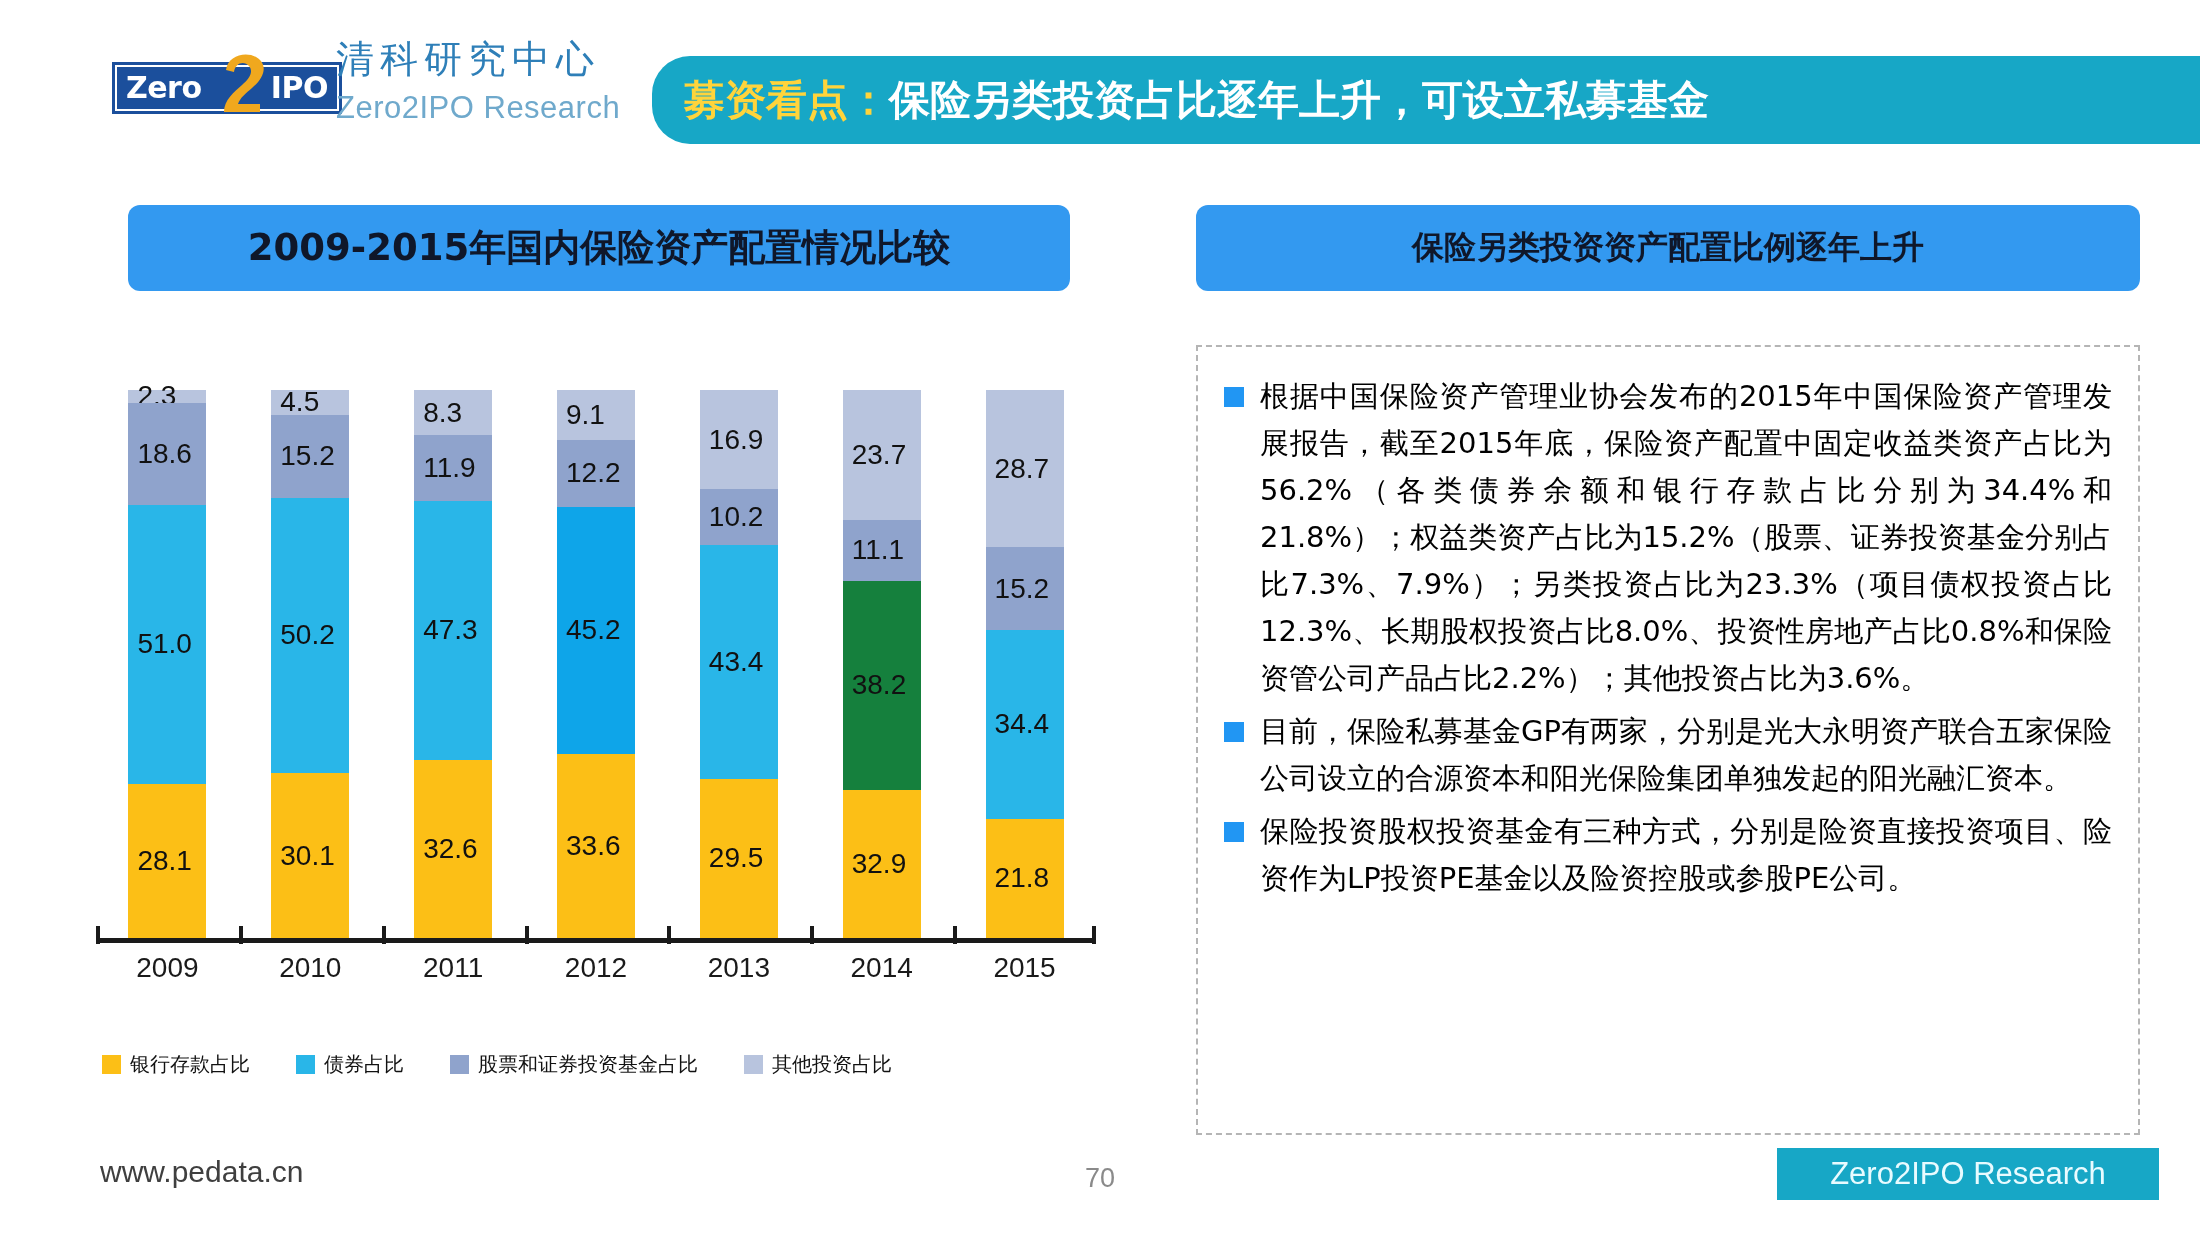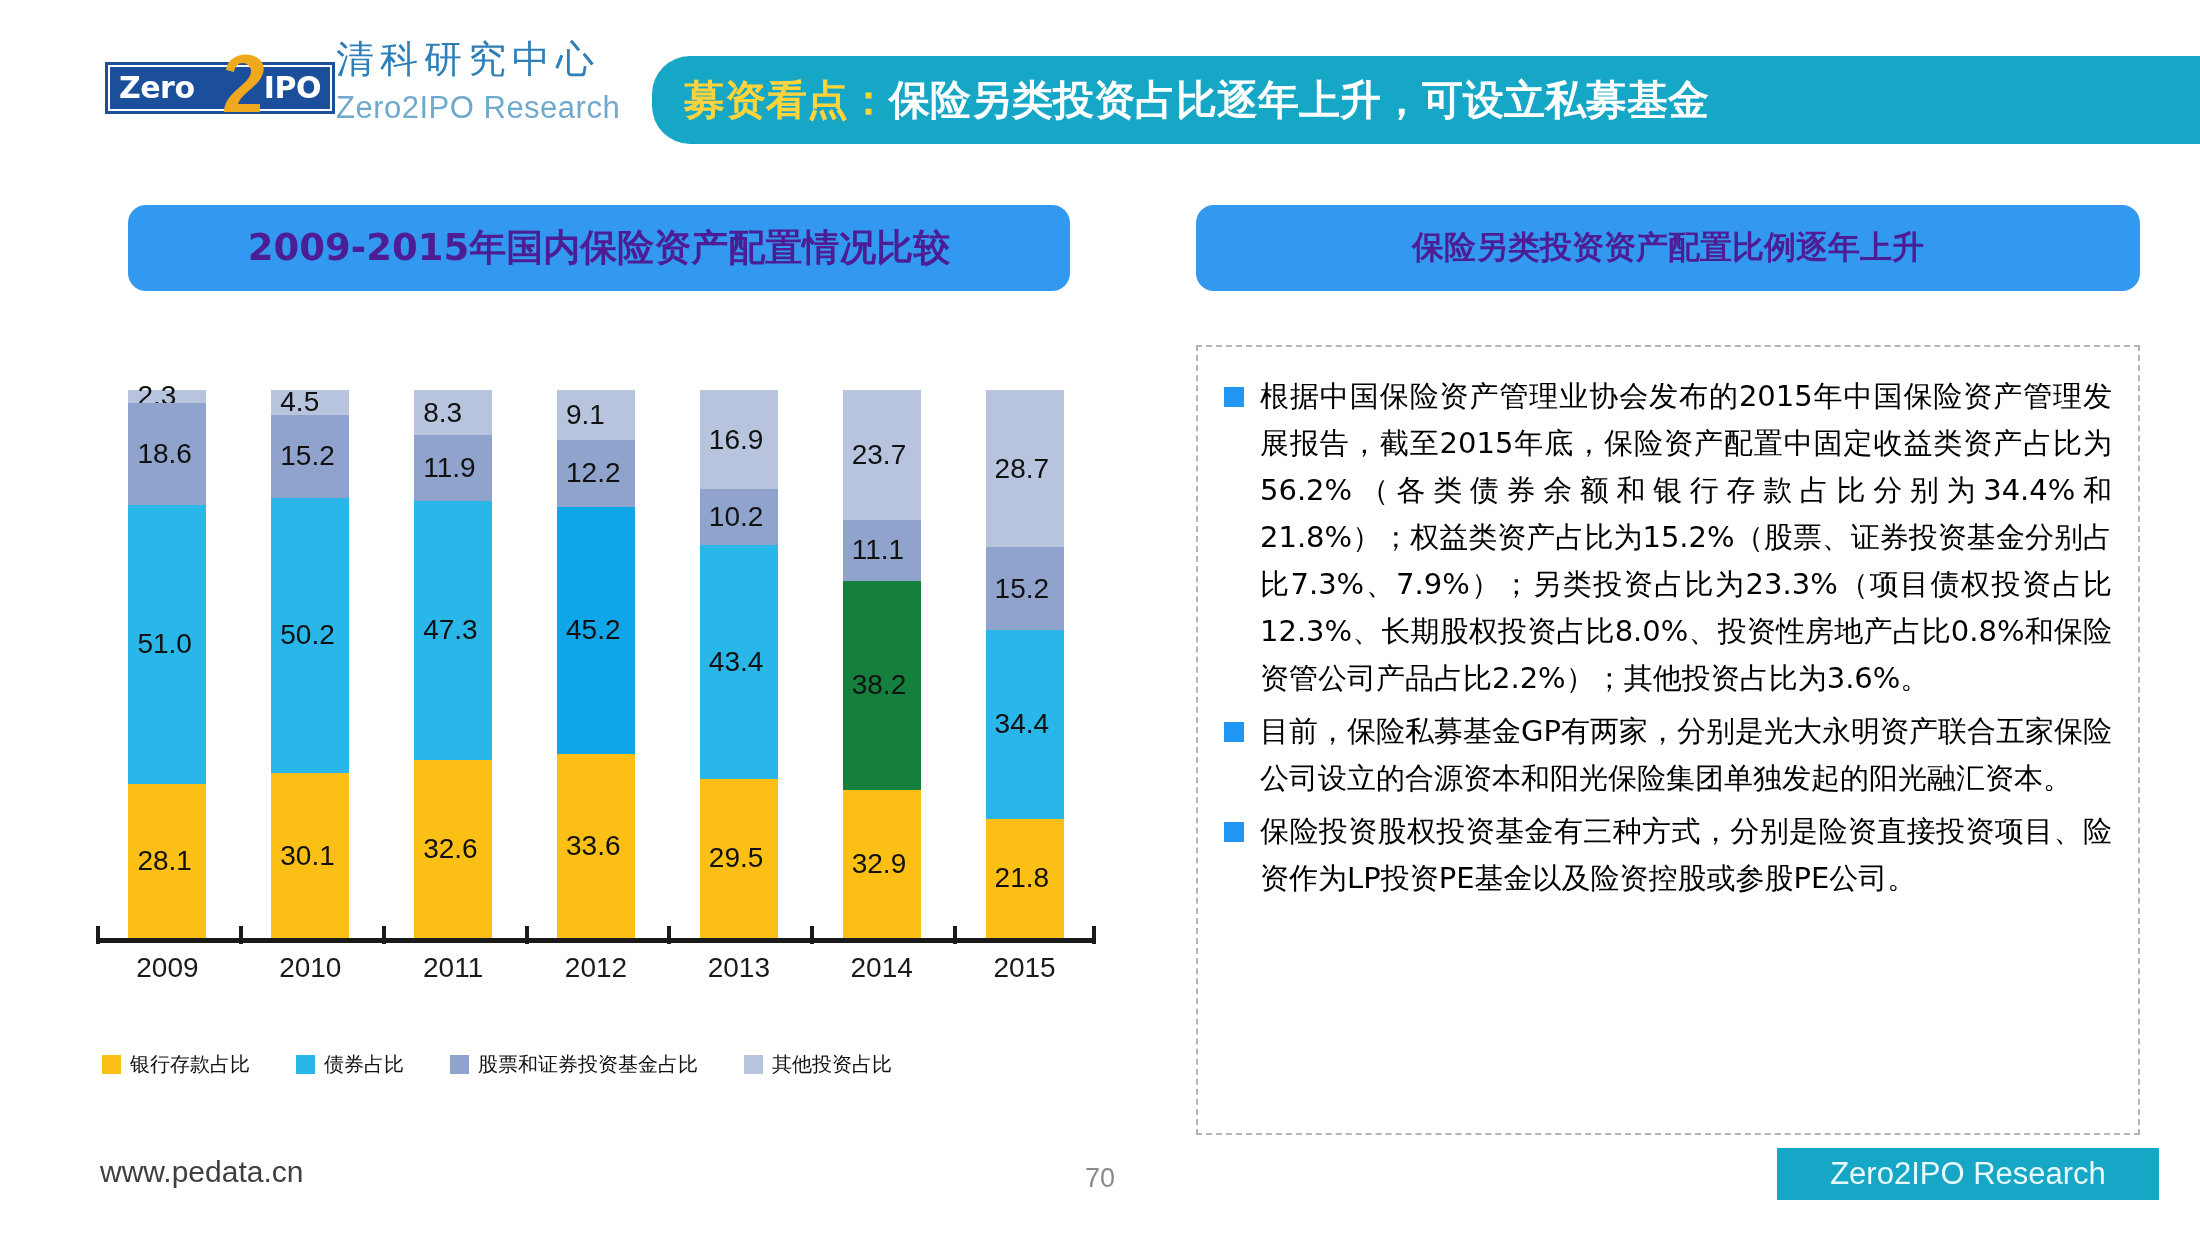--- a/index.html
+++ b/index.html
@@ -9,21 +9,21 @@
     font-family: "Liberation Sans", "DejaVu Sans", sans-serif;
     overflow: hidden;
   }
   #slide { position: relative; width: 2200px; height: 1238px; background: #fff; }
 
   
   #header { position: absolute; left: 0; top: 0; width: 2200px; height: 160px; }
 
   #logo-block { position: absolute; left: 96px; top: 48px; width: 230px; height: 66px; }
   #logo-frame {
-    position: absolute; left: 9px; top: 14px; width: 230px; height: 52px;
+    position: absolute; left: 16px; top: 14px; width: 230px; height: 52px;
     border: 3px solid #1b4f9c; background: #ffffff; padding: 2px;
   }
   #logo-inner {
     width: 100%; height: 100%;
     border: 2px solid #1b4f9c;
     background: #1b4f9c;
     display: flex; align-items: center; justify-content: space-between;
     padding: 0 7px;
   }
   #logo-zero, #logo-ipo {
@@ -58,23 +58,23 @@
     color: #ffd43b; font-size: 41px; font-weight: bold;
     font-family: "DejaVu Sans", sans-serif; line-height: 1;
   }
   #title-banner .rest {
     color: #ffffff; font-size: 41px; font-weight: bold;
     font-family: "DejaVu Sans", sans-serif; line-height: 1;
   }
 
   
   .pill {
-    position: absolute; background: #3399f0; border-radius: 18px;
+    position: absolute; background: #3399f0; border-radius: 12px;
     display: flex; align-items: center; justify-content: center;
-    color: #4c1d95; font-weight: bold; font-family: "DejaVu Sans", sans-serif;
+    color: #0f172a; font-weight: bold; font-family: "DejaVu Sans", sans-serif;
   }
   #left-pill  { left: 128px;  top: 205px; width: 942px;  height: 86px; font-size: 37px; }
   #right-pill { left: 1196px; top: 205px; width: 944px;  height: 86px; font-size: 32px; }
 
   
   #chart-area { position: absolute; left: 96px; top: 330px; width: 1060px; height: 790px; }
 
   #plot {
     position: absolute; left: 0; top: 60px; width: 1000px; height: 548px;
   }

